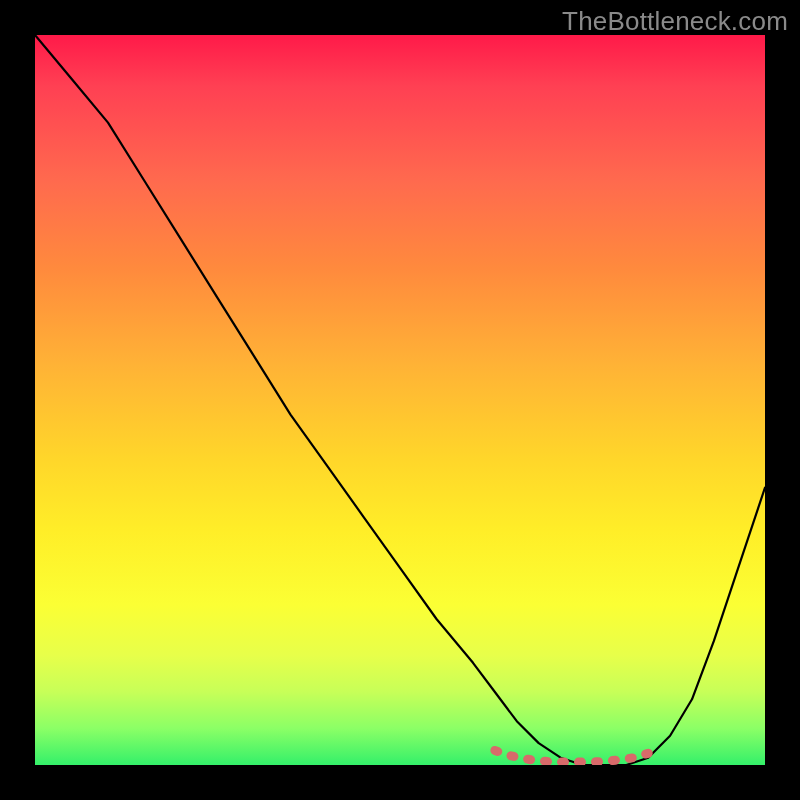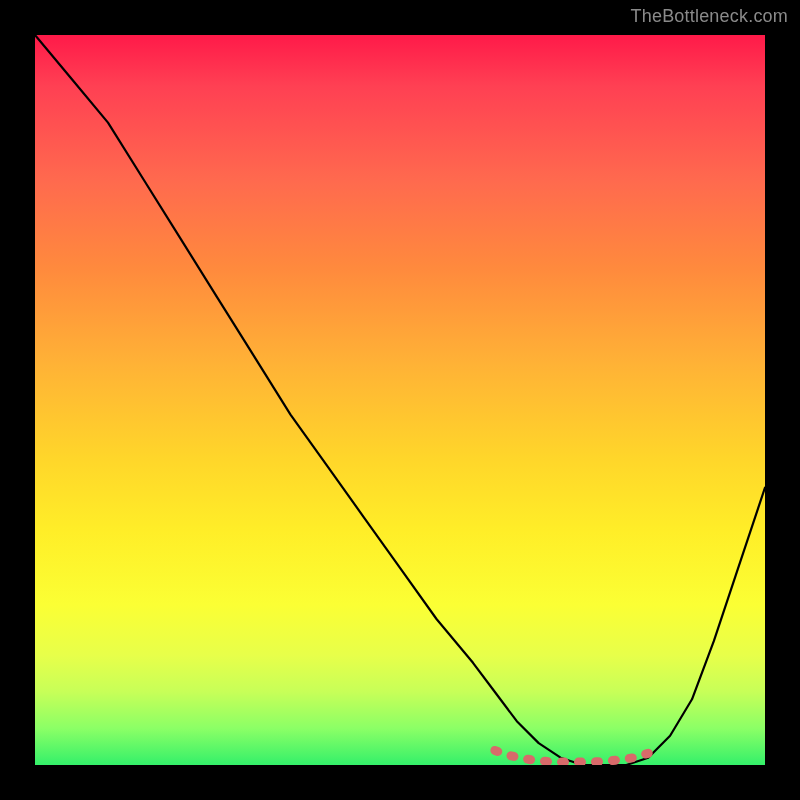--- a/index.html
+++ b/index.html
@@ -45,21 +45,21 @@
     left: 0;
     top: 0;
     width: 730px;
     height: 730px;
   }
   .watermark {
     position: absolute;
     top: 6px;
     right: 12px;
     color: #8a8a8a;
-    font-size: 18px;
+    font-size: 26px;
     letter-spacing: 0.2px;
     font-weight: 500;
   }
 </style>
 </head>
 <body>
 
 <div class="frame">
   <div class="watermark">TheBottleneck.com</div>
   <div class="plot-area">

